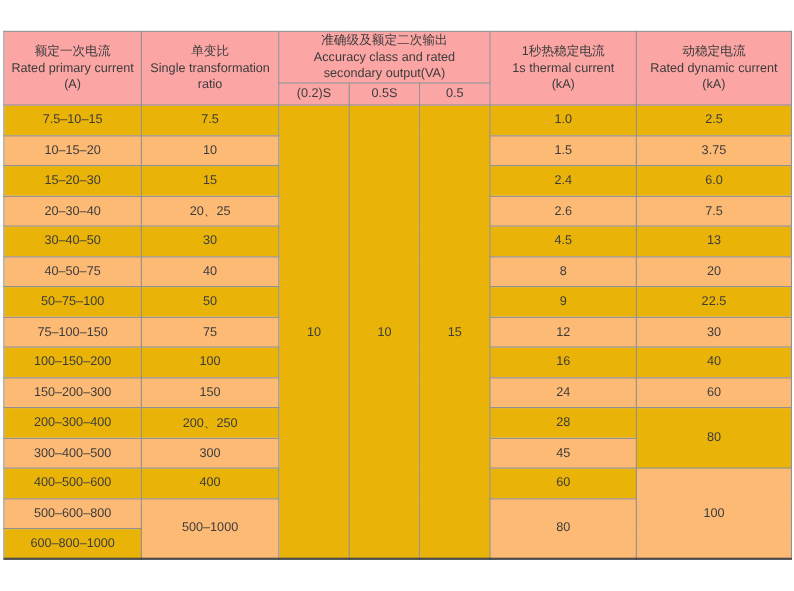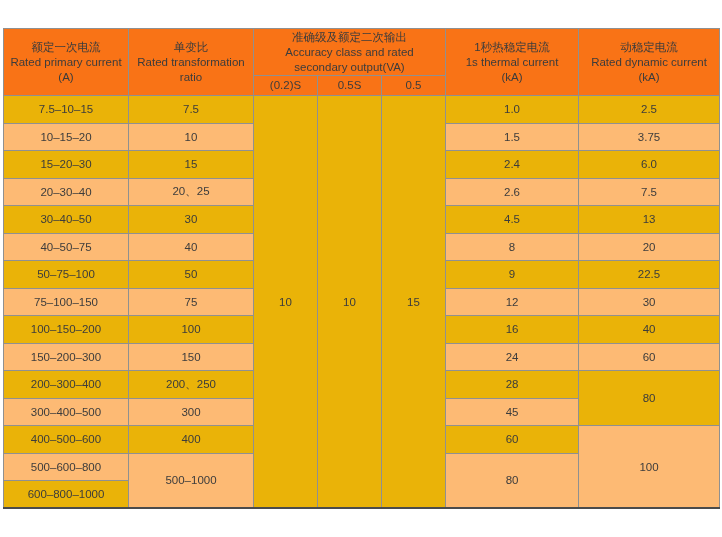--- a/index.html
+++ b/index.html
@@ -1,21 +1,21 @@
 <!DOCTYPE html>
 <html><head>
 <meta charset="utf-8">
 <style>
   html, body { margin:0; padding:0; background:#ffffff; }
   body { font-family:"Liberation Sans","DejaVu Sans",sans-serif; color:#3c3c3c; }
   .page { position:relative; width:722px; height:537px; background:#fff; overflow:hidden; }
   .title { position:absolute; top:7px; right:2px; font-size:12px; color:#4a4a4a; letter-spacing:0.2px; white-space:nowrap; }
   table.spec { position:absolute; top:28px; left:3px; width:716px; border-collapse:collapse; table-layout:fixed; border-bottom:2px solid #4b4b4b; }
   th, td { border:1px solid #909090; text-align:center; vertical-align:middle; font-weight:normal; padding:0 2px; box-sizing:border-box; }
-  thead th { background:#f97316; font-size:11.5px; line-height:15px; color:#3c3c3c; }
+  thead th { background:#fca5a5; font-size:11.5px; line-height:15px; color:#3c3c3c; }
   thead tr.main-header th { height:47px; }
   thead tr.sub-header th { height:20px; }
   tbody td { height:27.5px; font-size:11.5px; color:#3c3c3c; }
   td.w { background:#eab308; }
   td.g { background:#fdba74; }
 </style>
 </head>
 <body>
 
 <div class="page">
@@ -33,21 +33,21 @@
     </colgroup>
     <thead>
       <tr class="main-header">
         <th rowspan="2">
           <div>额定一次电流</div>
           <div>Rated primary current</div>
           <div>(A)</div>
         </th>
         <th rowspan="2">
           <div>单变比</div>
-          <div>Rated transformation</div>
+          <div>Single transformation</div>
           <div>ratio</div>
         </th>
         <th colspan="3">
           <div>准确级及额定二次输出</div>
           <div>Accuracy class and rated</div>
           <div>secondary output(VA)</div>
         </th>
         <th rowspan="2">
           <div>1秒热稳定电流</div>
           <div>1s thermal current</div>

